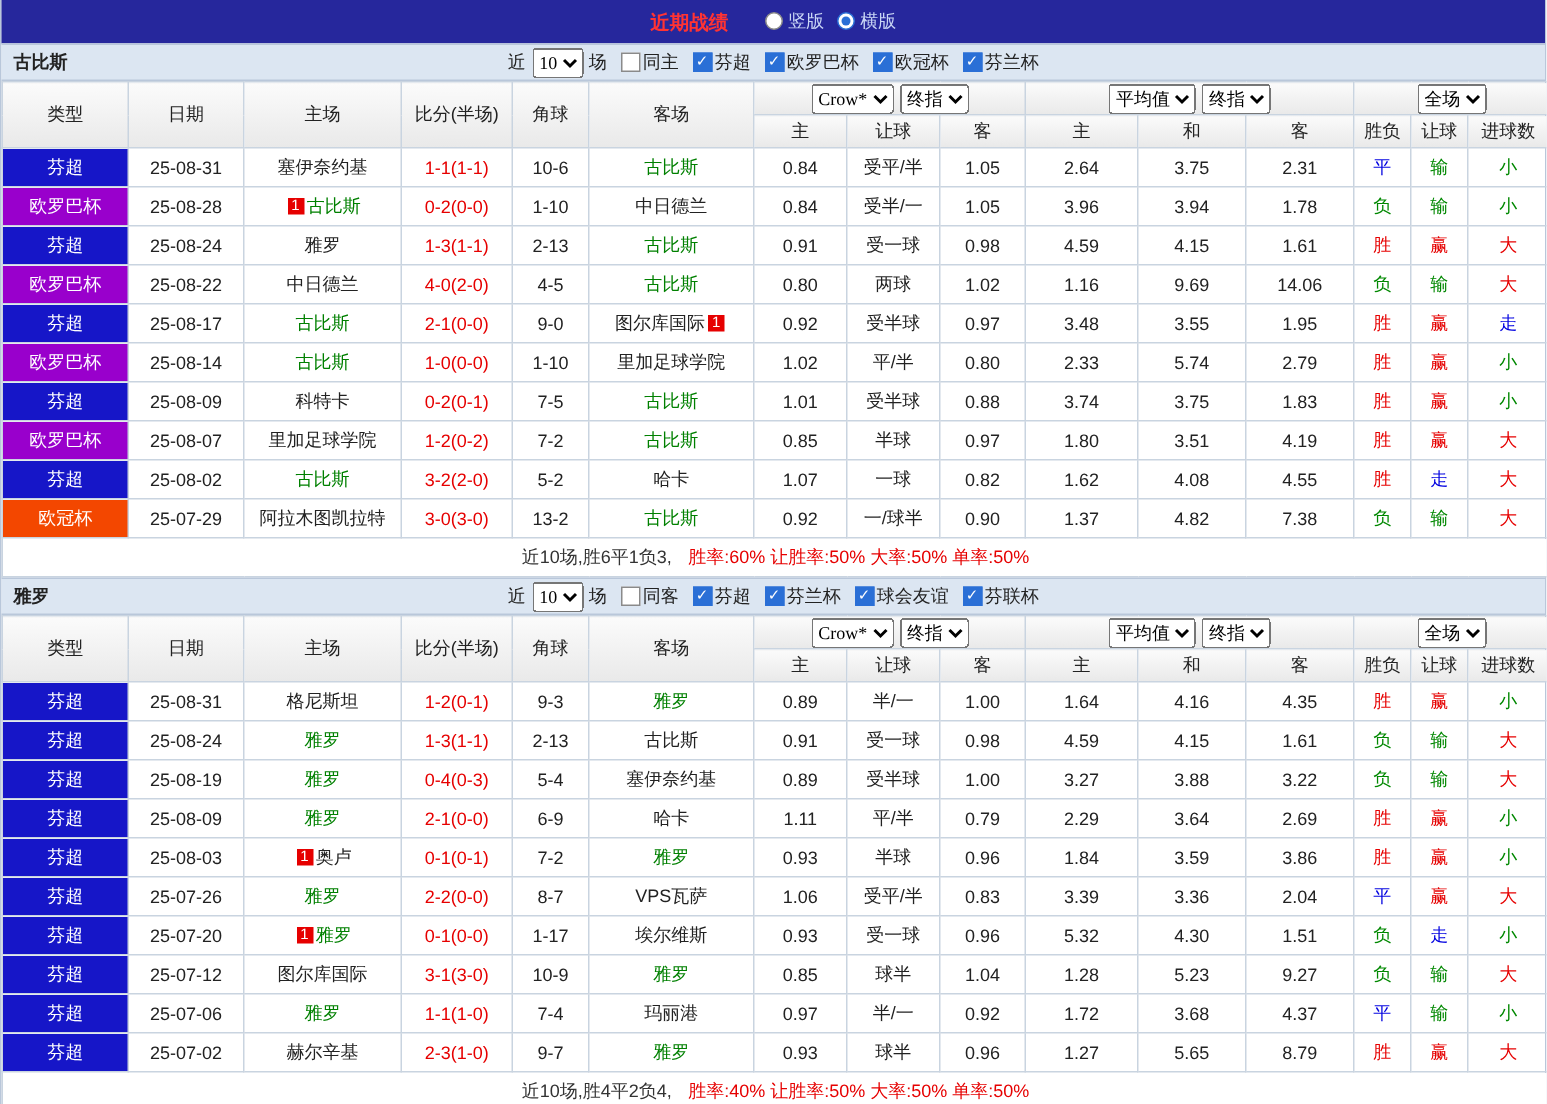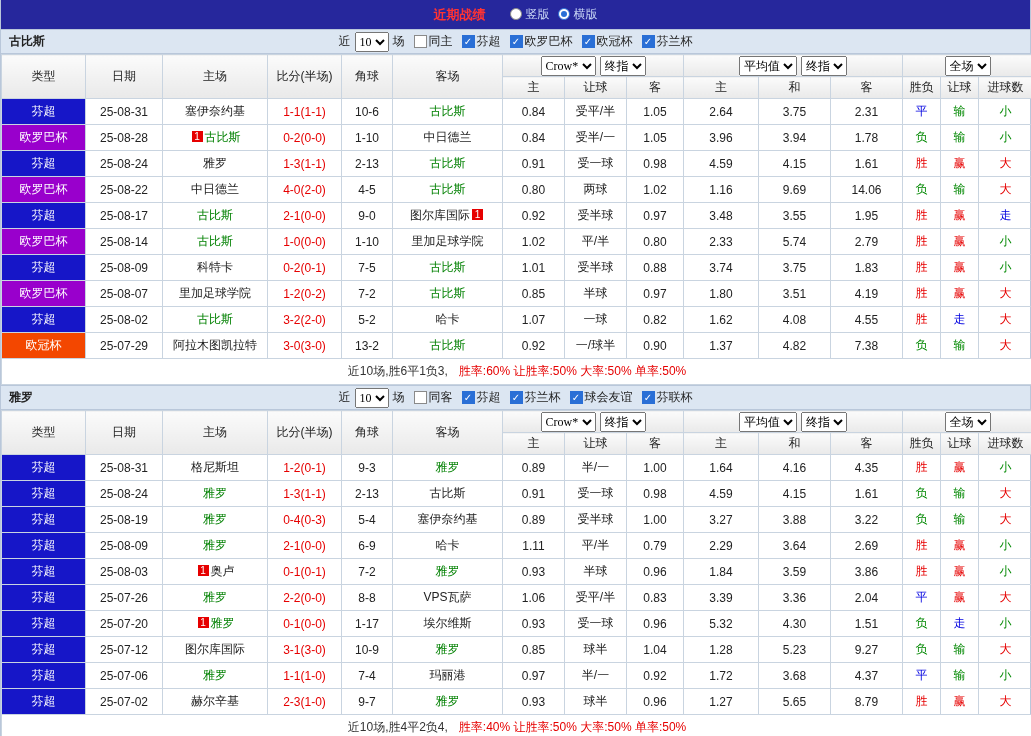--- a/index.html
+++ b/index.html
@@ -458,21 +458,21 @@
             <td>3.86</td>
             <td class="res-win">胜</td>
             <td class="res-win">赢</td>
             <td class="res-loss">小</td>
           </tr>
           <tr>
             <td class="lg" style="background: rgb(22, 22, 200);">芬超</td>
             <td>25-07-26</td>
             <td class="team hl"><span>雅罗</span></td>
             <td class="score">2-2(0-0)</td>
-            <td>8-8</td>
+            <td>8-7</td>
             <td class="team"><span>VPS瓦萨</span></td>
             <td>1.06</td>
             <td>受平/半</td>
             <td>0.83</td>
             <td>3.39</td>
             <td>3.36</td>
             <td>2.04</td>
             <td class="res-push">平</td>
             <td class="res-win">赢</td>
             <td class="res-win">大</td>

